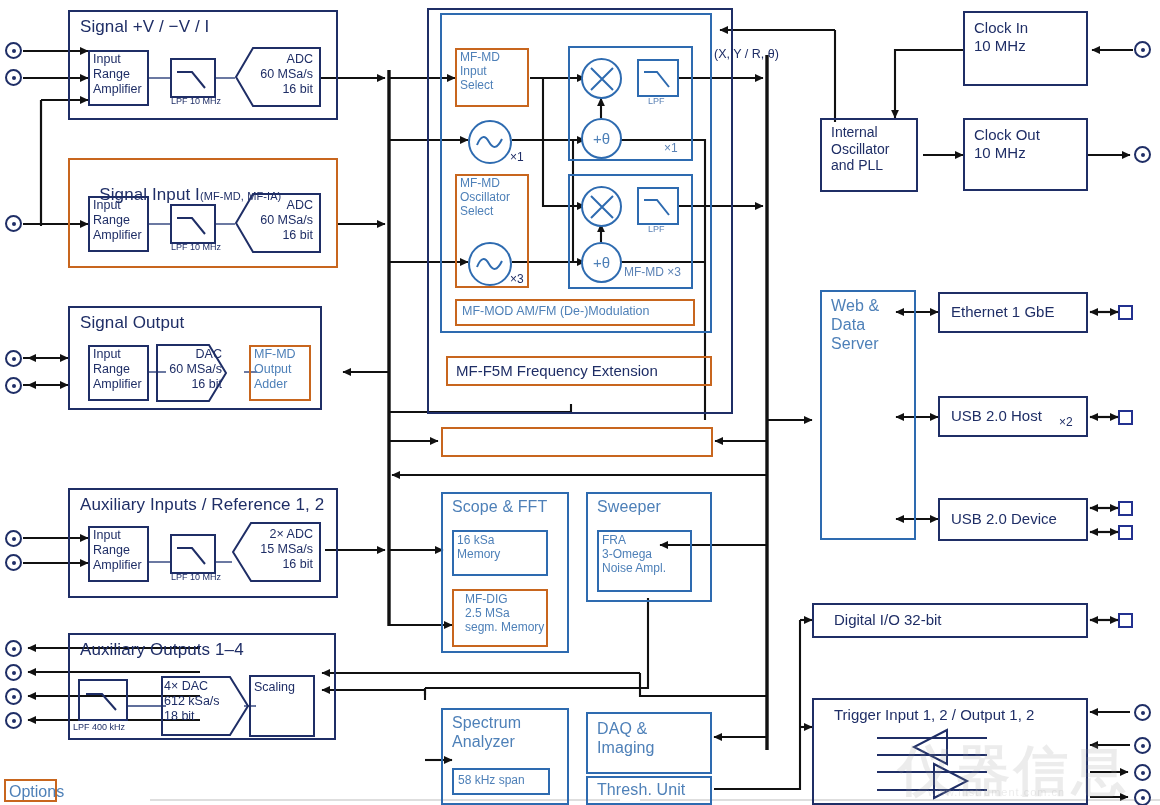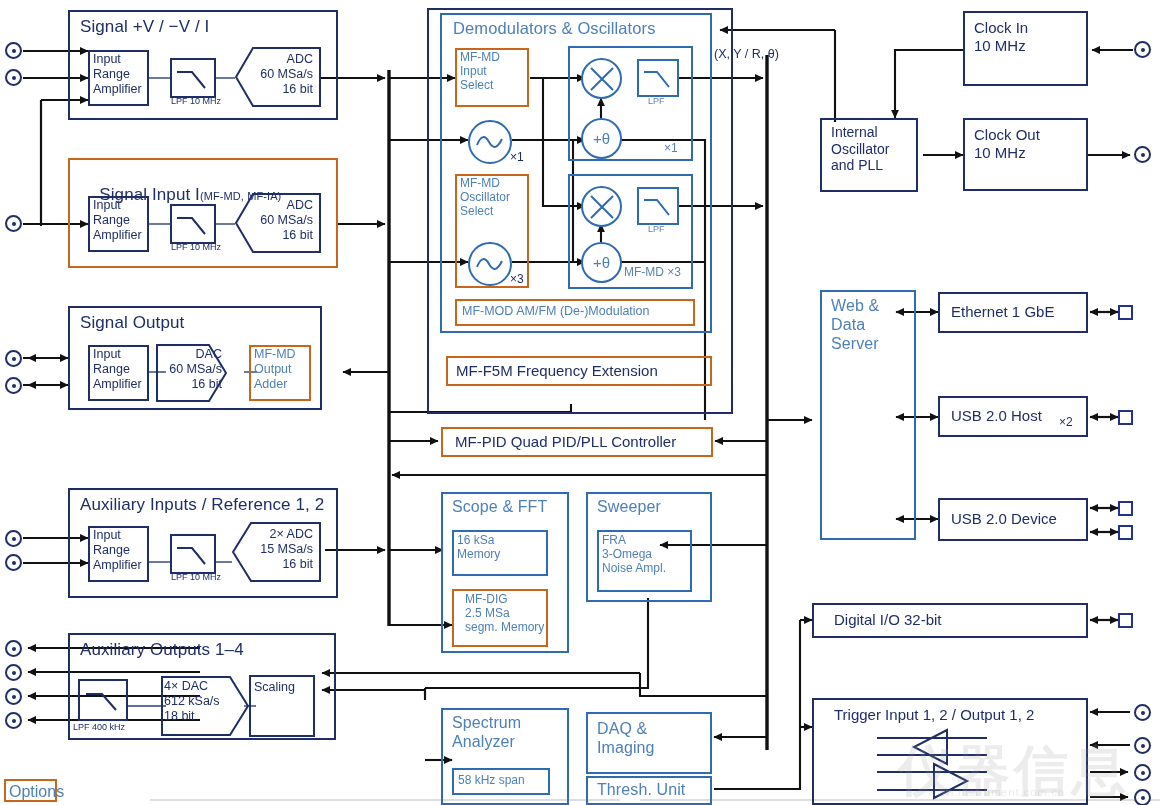--- a/index.html
+++ b/index.html
@@ -286,21 +286,20 @@
 18 bit</div>
   <div class="box b-navy" style="left:249px;top:675px;width:66px;height:62px;"></div>
   <div class="lbl sm t-navy" style="left:254px;top:680px;font-size:12.5px;">Scaling</div>
   <div class="bnc" style="left:5px;top:640px;"></div>
   <div class="bnc" style="left:5px;top:664px;"></div>
   <div class="bnc" style="left:5px;top:688px;"></div>
   <div class="bnc" style="left:5px;top:712px;"></div>
 
   <div class="box b-navy" style="left:427px;top:8px;width:306px;height:406px;"></div>
   <div class="box b-blue" style="left:440px;top:13px;width:272px;height:320px;"></div>
-  <div class="lbl grp-title t-blue" style="left:453px;top:19px;font-size:16.5px;">Demodulators &amp; Oscillators</div>
 
   <div class="box b-orange" style="left:455px;top:48px;width:74px;height:59px;"></div>
   <div class="lbl sm t-blue" style="left:460px;top:50px;font-size:12px;">MF-MD
 Input
 Select</div>
 
   <div class="box b-orange" style="left:455px;top:174px;width:74px;height:114px;"></div>
   <div class="lbl sm t-blue" style="left:460px;top:176px;font-size:12px;">MF-MD
 Oscillator
 Select</div>
@@ -354,21 +353,20 @@
 
   <div class="box b-orange" style="left:455px;top:299px;width:240px;height:27px;"></div>
   <div class="lbl sm t-blue" style="left:462px;top:304px;font-size:12.5px;">MF-MOD AM/FM (De-)Modulation</div>
 
   <div class="lbl sm t-navy" style="left:714px;top:47px;font-size:12.5px;">(X, Y / R, θ)</div>
 
   <div class="box b-orange" style="left:446px;top:356px;width:266px;height:30px;"></div>
   <div class="lbl mid t-navy" style="left:456px;top:362px;font-size:15px;">MF-F5M Frequency Extension</div>
 
   <div class="box b-orange" style="left:441px;top:427px;width:272px;height:30px;"></div>
-  <div class="lbl mid t-navy" style="left:455px;top:433px;font-size:15px;">MF-PID Quad PID/PLL Controller</div>
 
   <div class="box b-blue" style="left:441px;top:492px;width:128px;height:161px;"></div>
   <div class="lbl grp-title t-blue" style="left:452px;top:498px;font-size:16px;">Scope &amp; FFT</div>
   <div class="box b-blue" style="left:452px;top:530px;width:96px;height:46px;"></div>
   <div class="lbl sm t-blue" style="left:457px;top:533px;font-size:12px;">16 kSa
 Memory</div>
   <div class="box b-orange" style="left:452px;top:589px;width:96px;height:58px;"></div>
   <div class="lbl sm t-blue" style="left:457px;top:592px;font-size:12px;margin-left:8px;">MF-DIG
 2.5 MSa
 segm. Memory</div>

